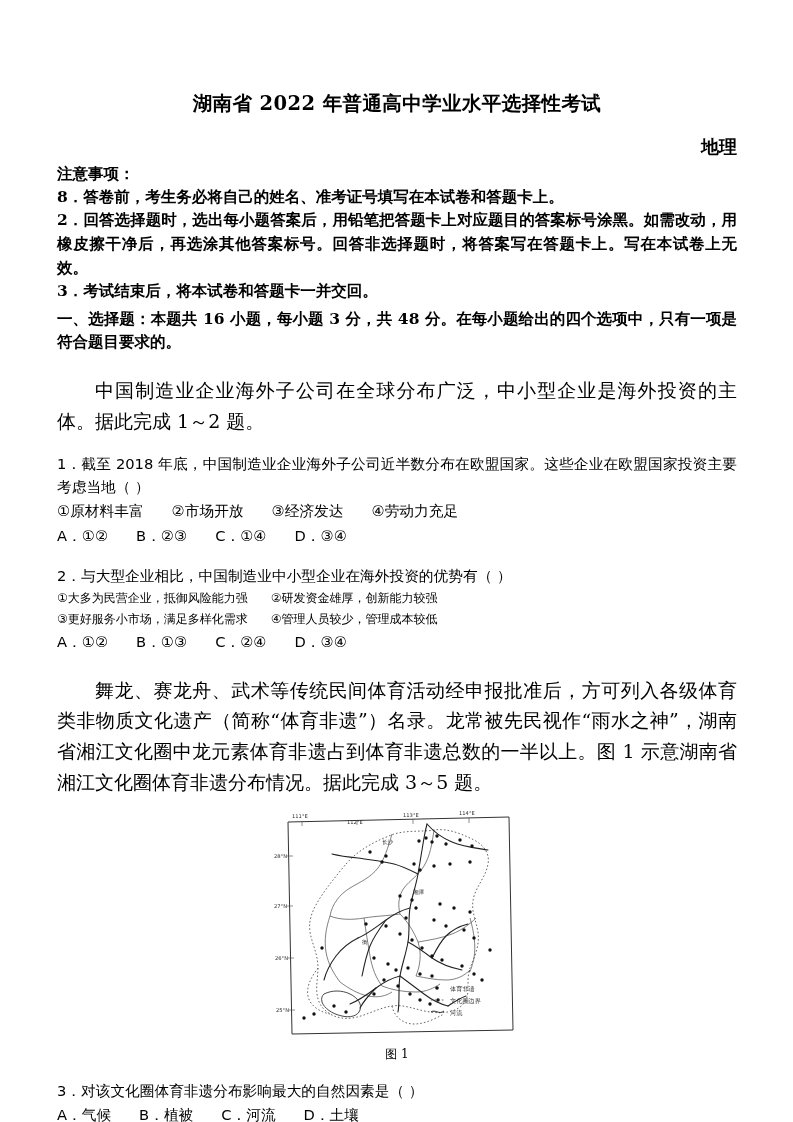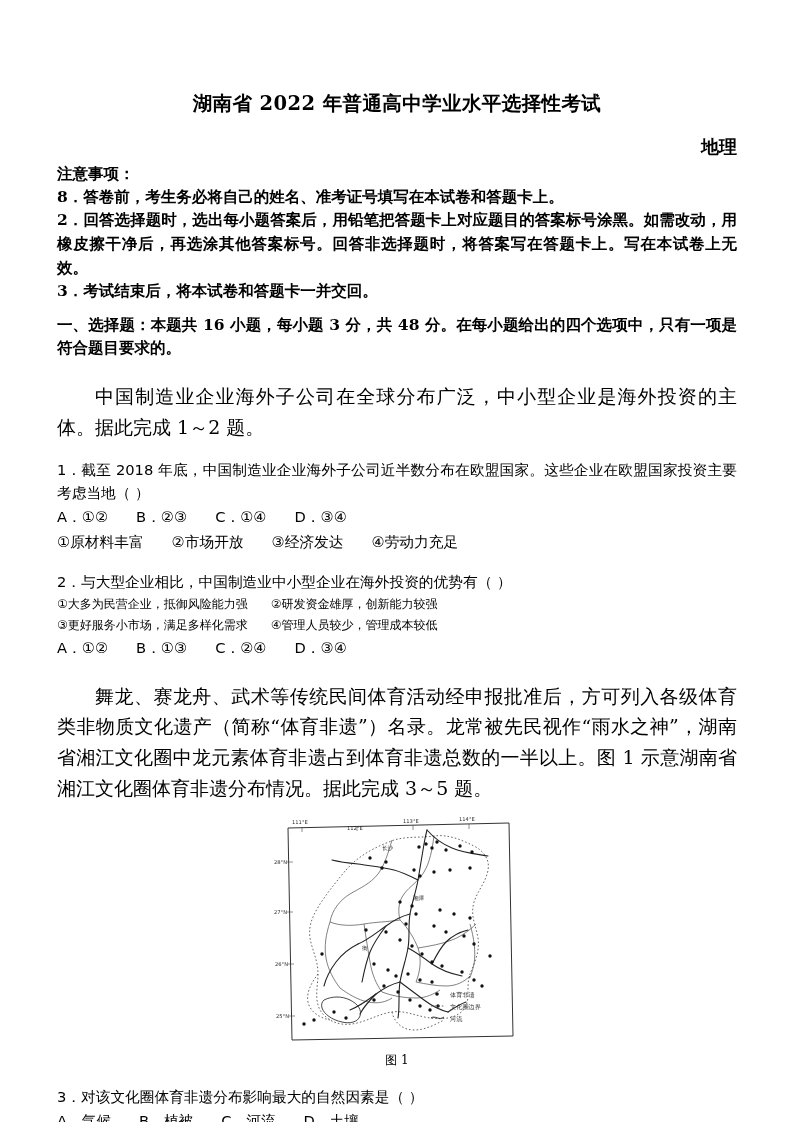--- a/index.html
+++ b/index.html
@@ -62,21 +62,21 @@
     text-justify: inter-ideograph;
   }
 
   
   .section-head {
     font-size: 15.5px;
     font-weight: bold;
     line-height: 1.52;
     text-align: justify;
     text-justify: inter-ideograph;
-    margin-top: 10px;
+    margin-top: 4px;
   }
 
   
   .material {
     font-size: 19px;
     line-height: 1.62;
     text-indent: 2em;
     text-align: justify;
     text-justify: inter-ideograph;
     margin-top: 21px;
@@ -153,22 +153,22 @@
     <div class="notice-head">注意事项：</div>
     <div class="notice-item">8．答卷前，考生务必将自己的姓名、准考证号填写在本试卷和答题卡上。</div>
     <div class="notice-item">2．回答选择题时，选出每小题答案后，用铅笔把答题卡上对应题目的答案标号涂黑。如需改动，用橡皮擦干净后，再选涂其他答案标号。回答非选择题时，将答案写在答题卡上。写在本试卷上无效。</div>
     <div class="notice-item">3．考试结束后，将本试卷和答题卡一并交回。</div>
 
     <div class="section-head">一、选择题：本题共 16 小题，每小题 3 分，共 48 分。在每小题给出的四个选项中，只有一项是符合题目要求的。</div>
 
     <div class="material">中国制造业企业海外子公司在全球分布广泛，中小型企业是海外投资的主体。据此完成 1～2 题。</div>
 
     <div class="question">1．截至 2018 年底，中国制造业企业海外子公司近半数分布在欧盟国家。这些企业在欧盟国家投资主要考虑当地（      ）</div>
+    <div class="opts">①原材料丰富      ②市场开放      ③经济发达      ④劳动力充足</div>
     <div class="opts">A．①②      B．②③      C．①④      D．③④</div>
-    <div class="opts">①原材料丰富      ②市场开放      ③经济发达      ④劳动力充足</div>
 
     <div class="question">2．与大型企业相比，中国制造业中小型企业在海外投资的优势有（      ）</div>
     <div class="opts-wide">①大多为民营企业，抵御风险能力强      ②研发资金雄厚，创新能力较强</div>
     <div class="opts-wide">③更好服务小市场，满足多样化需求      ④管理人员较少，管理成本较低</div>
     <div class="opts">A．①②      B．①③      C．②④      D．③④</div>
 
     <div class="material">舞龙、赛龙舟、武术等传统民间体育活动经申报批准后，方可列入各级体育类非物质文化遗产（简称“体育非遗”）名录。龙常被先民视作“雨水之神”，湖南省湘江文化圈中龙元素体育非遗占到体育非遗总数的一半以上。图 1 示意湖南省湘江文化圈体育非遗分布情况。据此完成 3～5 题。</div>
 
     <div class="figure-wrap">
       <div class="figure-box">

